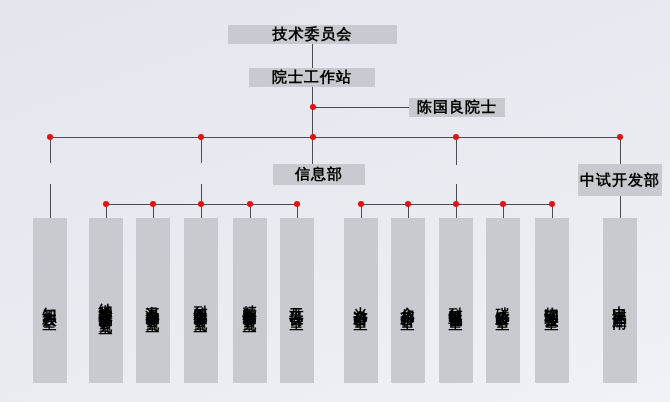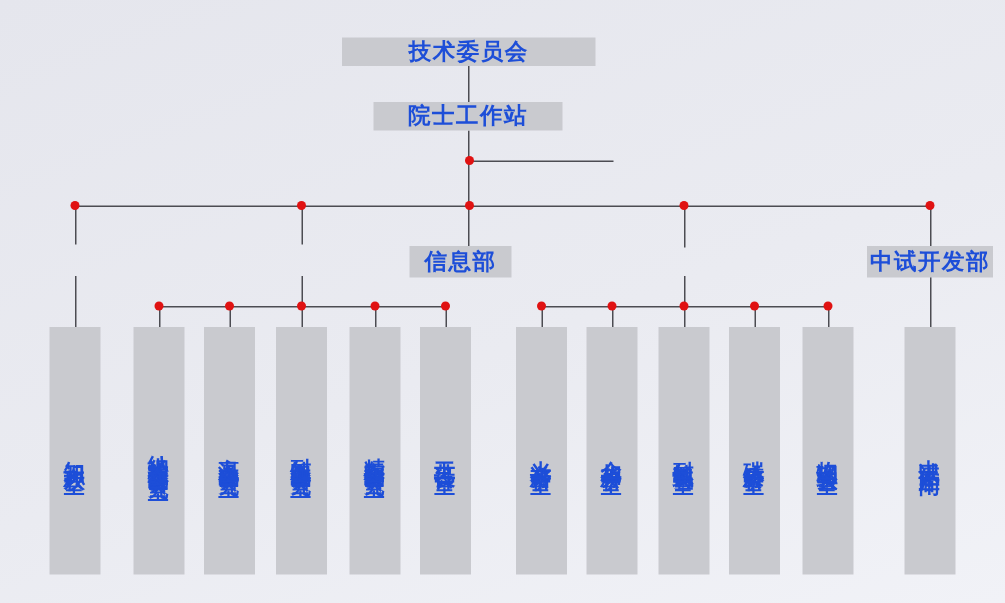--- a/index.html
+++ b/index.html
@@ -7,21 +7,21 @@
     width: 670px; height: 402px;
     font-family: "Liberation Sans", sans-serif;
     background: linear-gradient(160deg, #e5e6ed 0%, #eaebf1 55%, #f1f2f7 100%);
     overflow: hidden;
   }
   .canvas { position: relative; width: 670px; height: 402px; }
 
   .hbox, .vbox {
     position: absolute;
     background: #c9cacf;
-    color: #1d4ed8;
+    color: #000000;
     font-weight: bold;
     display: flex;
     align-items: center;
     justify-content: center;
     box-sizing: border-box;
   }
   .hbox { font-size: 15px; letter-spacing: 1px; }
   .vbox {
     writing-mode: vertical-rl;
     text-orientation: upright;
@@ -78,23 +78,24 @@
   <div class="dot" style="left:247px; top:201px;"></div>
   <div class="dot" style="left:294px; top:201px;"></div>
   <div class="dot" style="left:358px; top:201px;"></div>
   <div class="dot" style="left:405px; top:201px;"></div>
   <div class="dot" style="left:453px; top:201px;"></div>
   <div class="dot" style="left:500px; top:201px;"></div>
   <div class="dot" style="left:549px; top:201px;"></div>
 
   <div class="hbox" style="left:228px; top:25px; width:169px; height:19px;">技术委员会</div>
   <div class="hbox" style="left:249px; top:68px; width:126px; height:19px;">院士工作站</div>
+  <div class="hbox" style="left:409px; top:98px; width:96px; height:19px;">陈国良院士</div>
 
-  <div class="hbox" style="left:273px; top:164px; width:68px; height:21px;">信息部</div>
-  <div class="hbox" style="left:578px; top:164px; width:84px; height:21px;">中试开发部</div>
+  <div class="hbox" style="left:273px; top:164px; width:92px; height:21px;">信息部</div>
+  <div class="hbox" style="left:578px; top:164px; width:84px; height:32px;">中试开发部</div>
 
   <div class="vbox" style="left:33px;">知识产权室</div>
   <div class="vbox" style="left:89px;">纳米粉末合金研究室</div>
   <div class="vbox" style="left:136px;">高温合金研究室</div>
   <div class="vbox" style="left:184px;">耐蚀合金研究室</div>
   <div class="vbox" style="left:233px;">精密合金研究室</div>
   <div class="vbox" style="left:280px;">工艺设计室</div>
   <div class="vbox" style="left:344px;">光谱分析室</div>
   <div class="vbox" style="left:391px;">金相分析室</div>
   <div class="vbox" style="left:439px;">耐蚀试验室</div>

